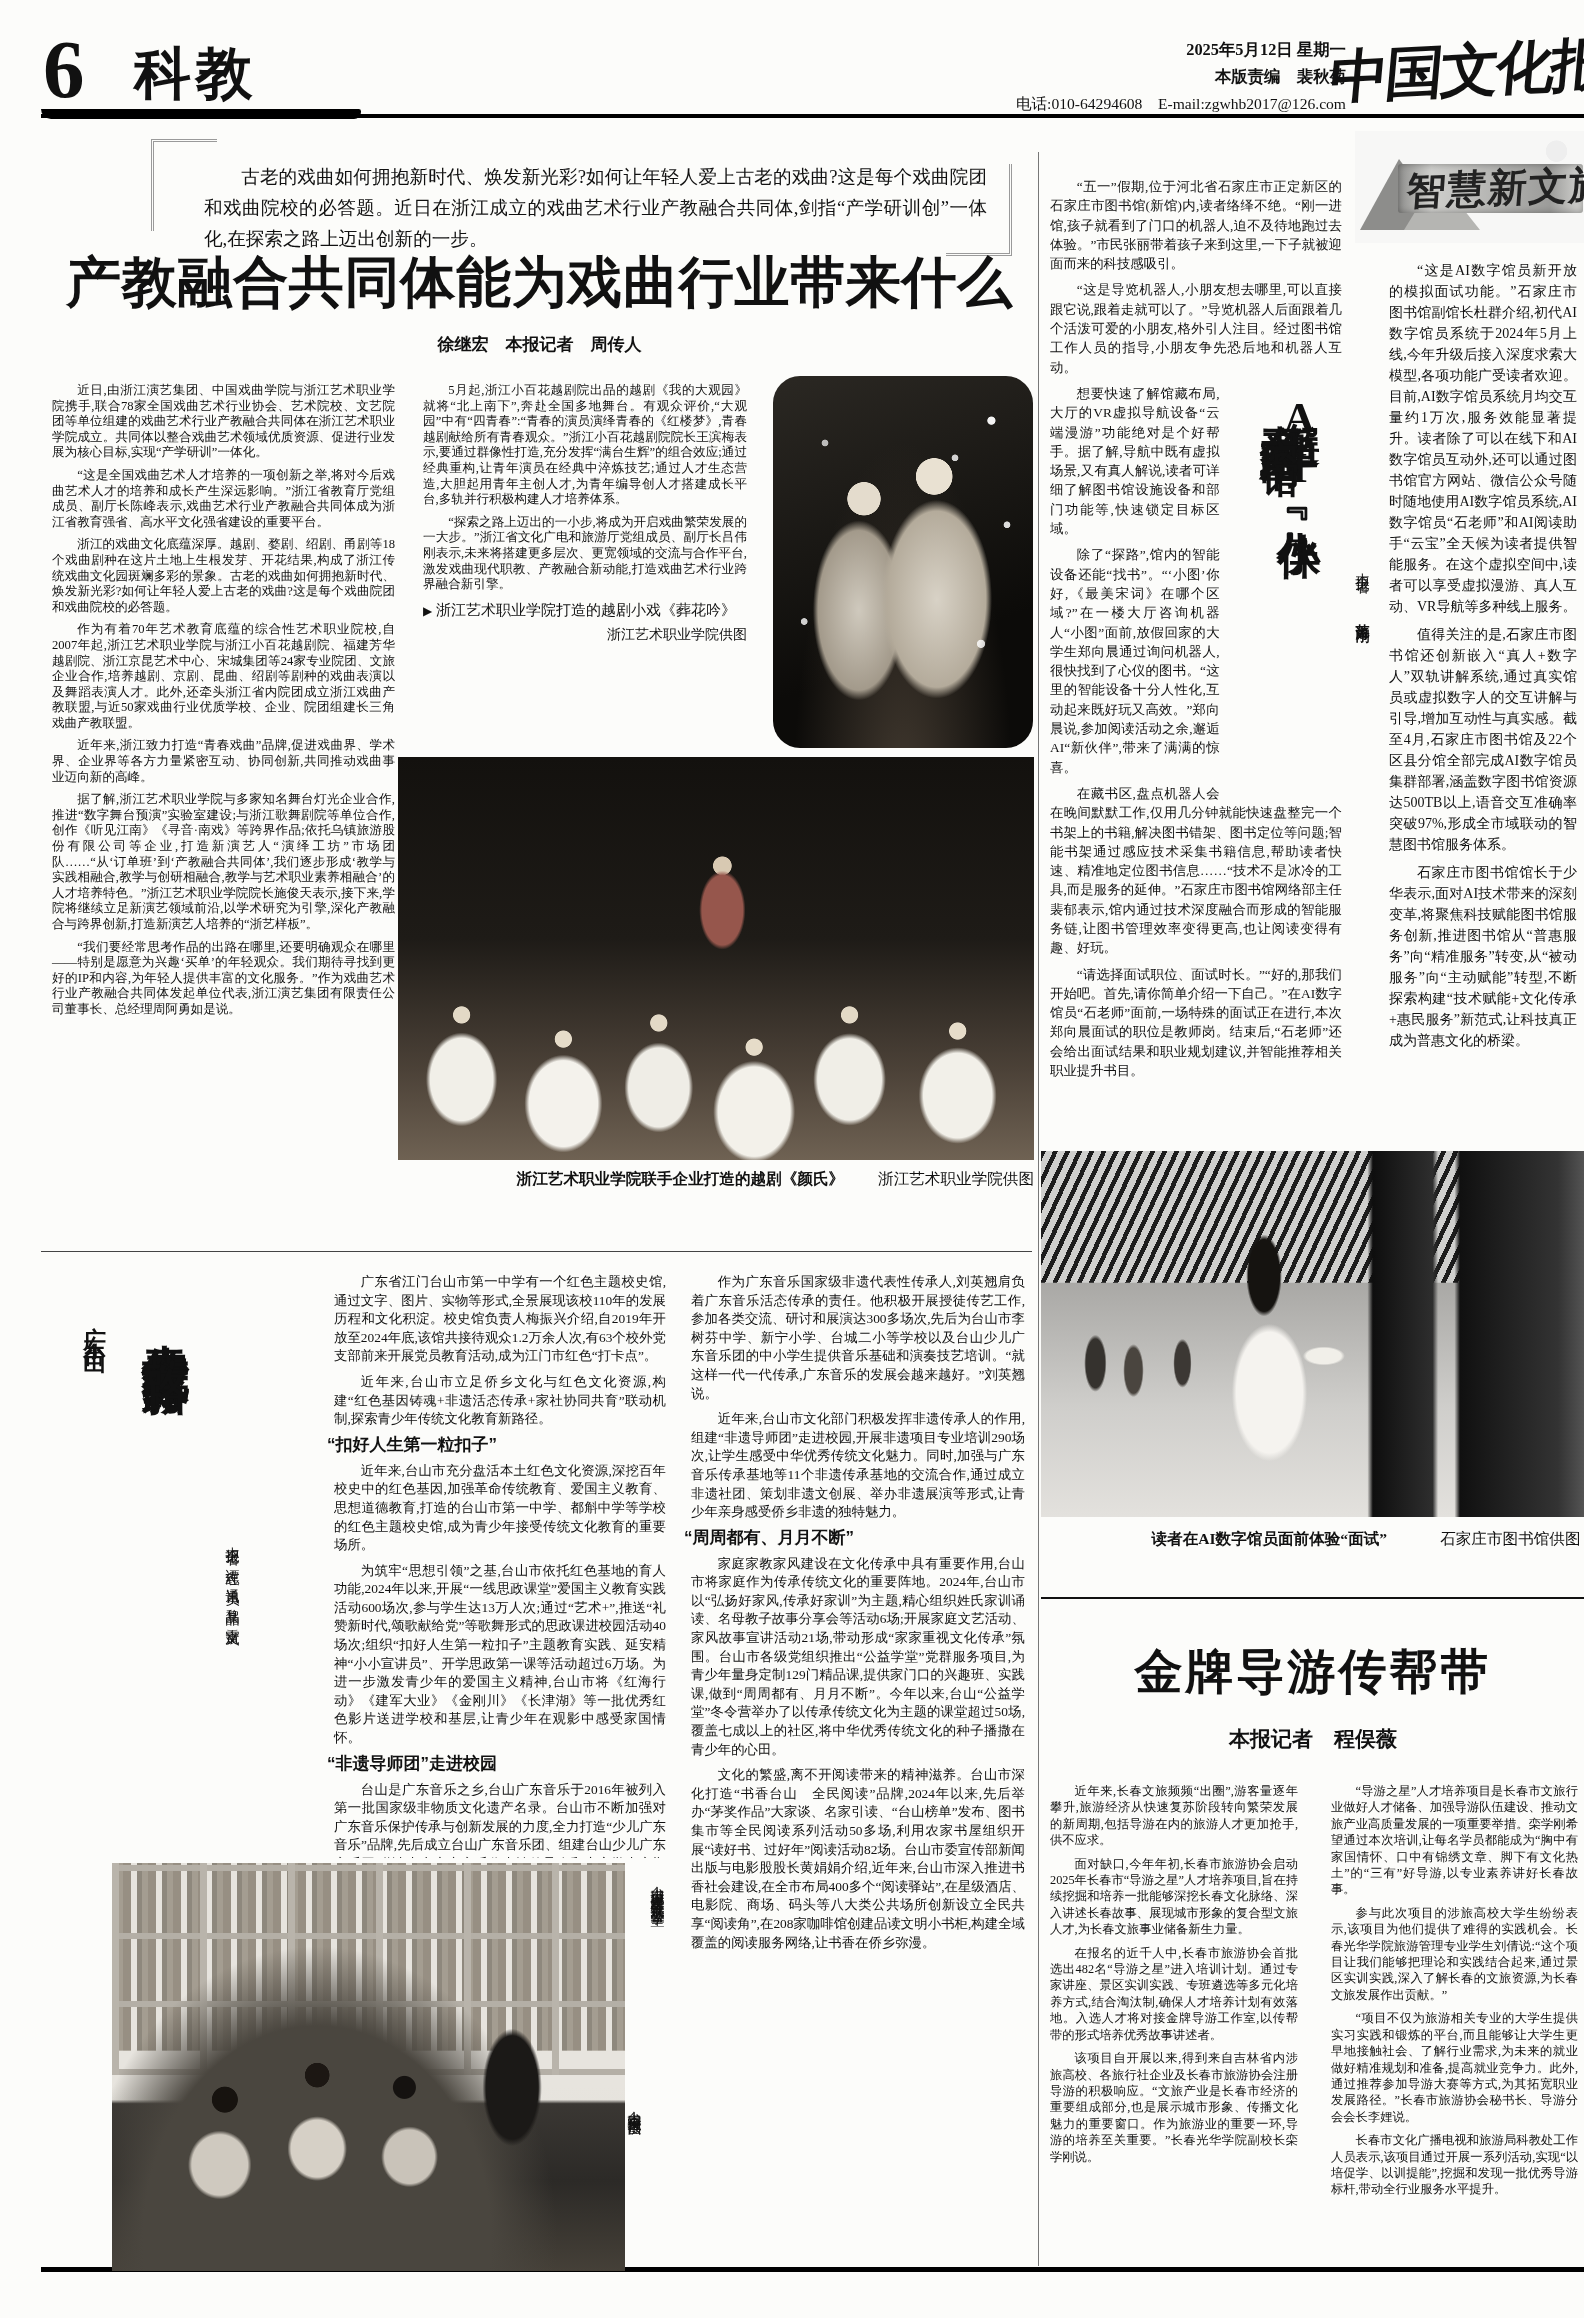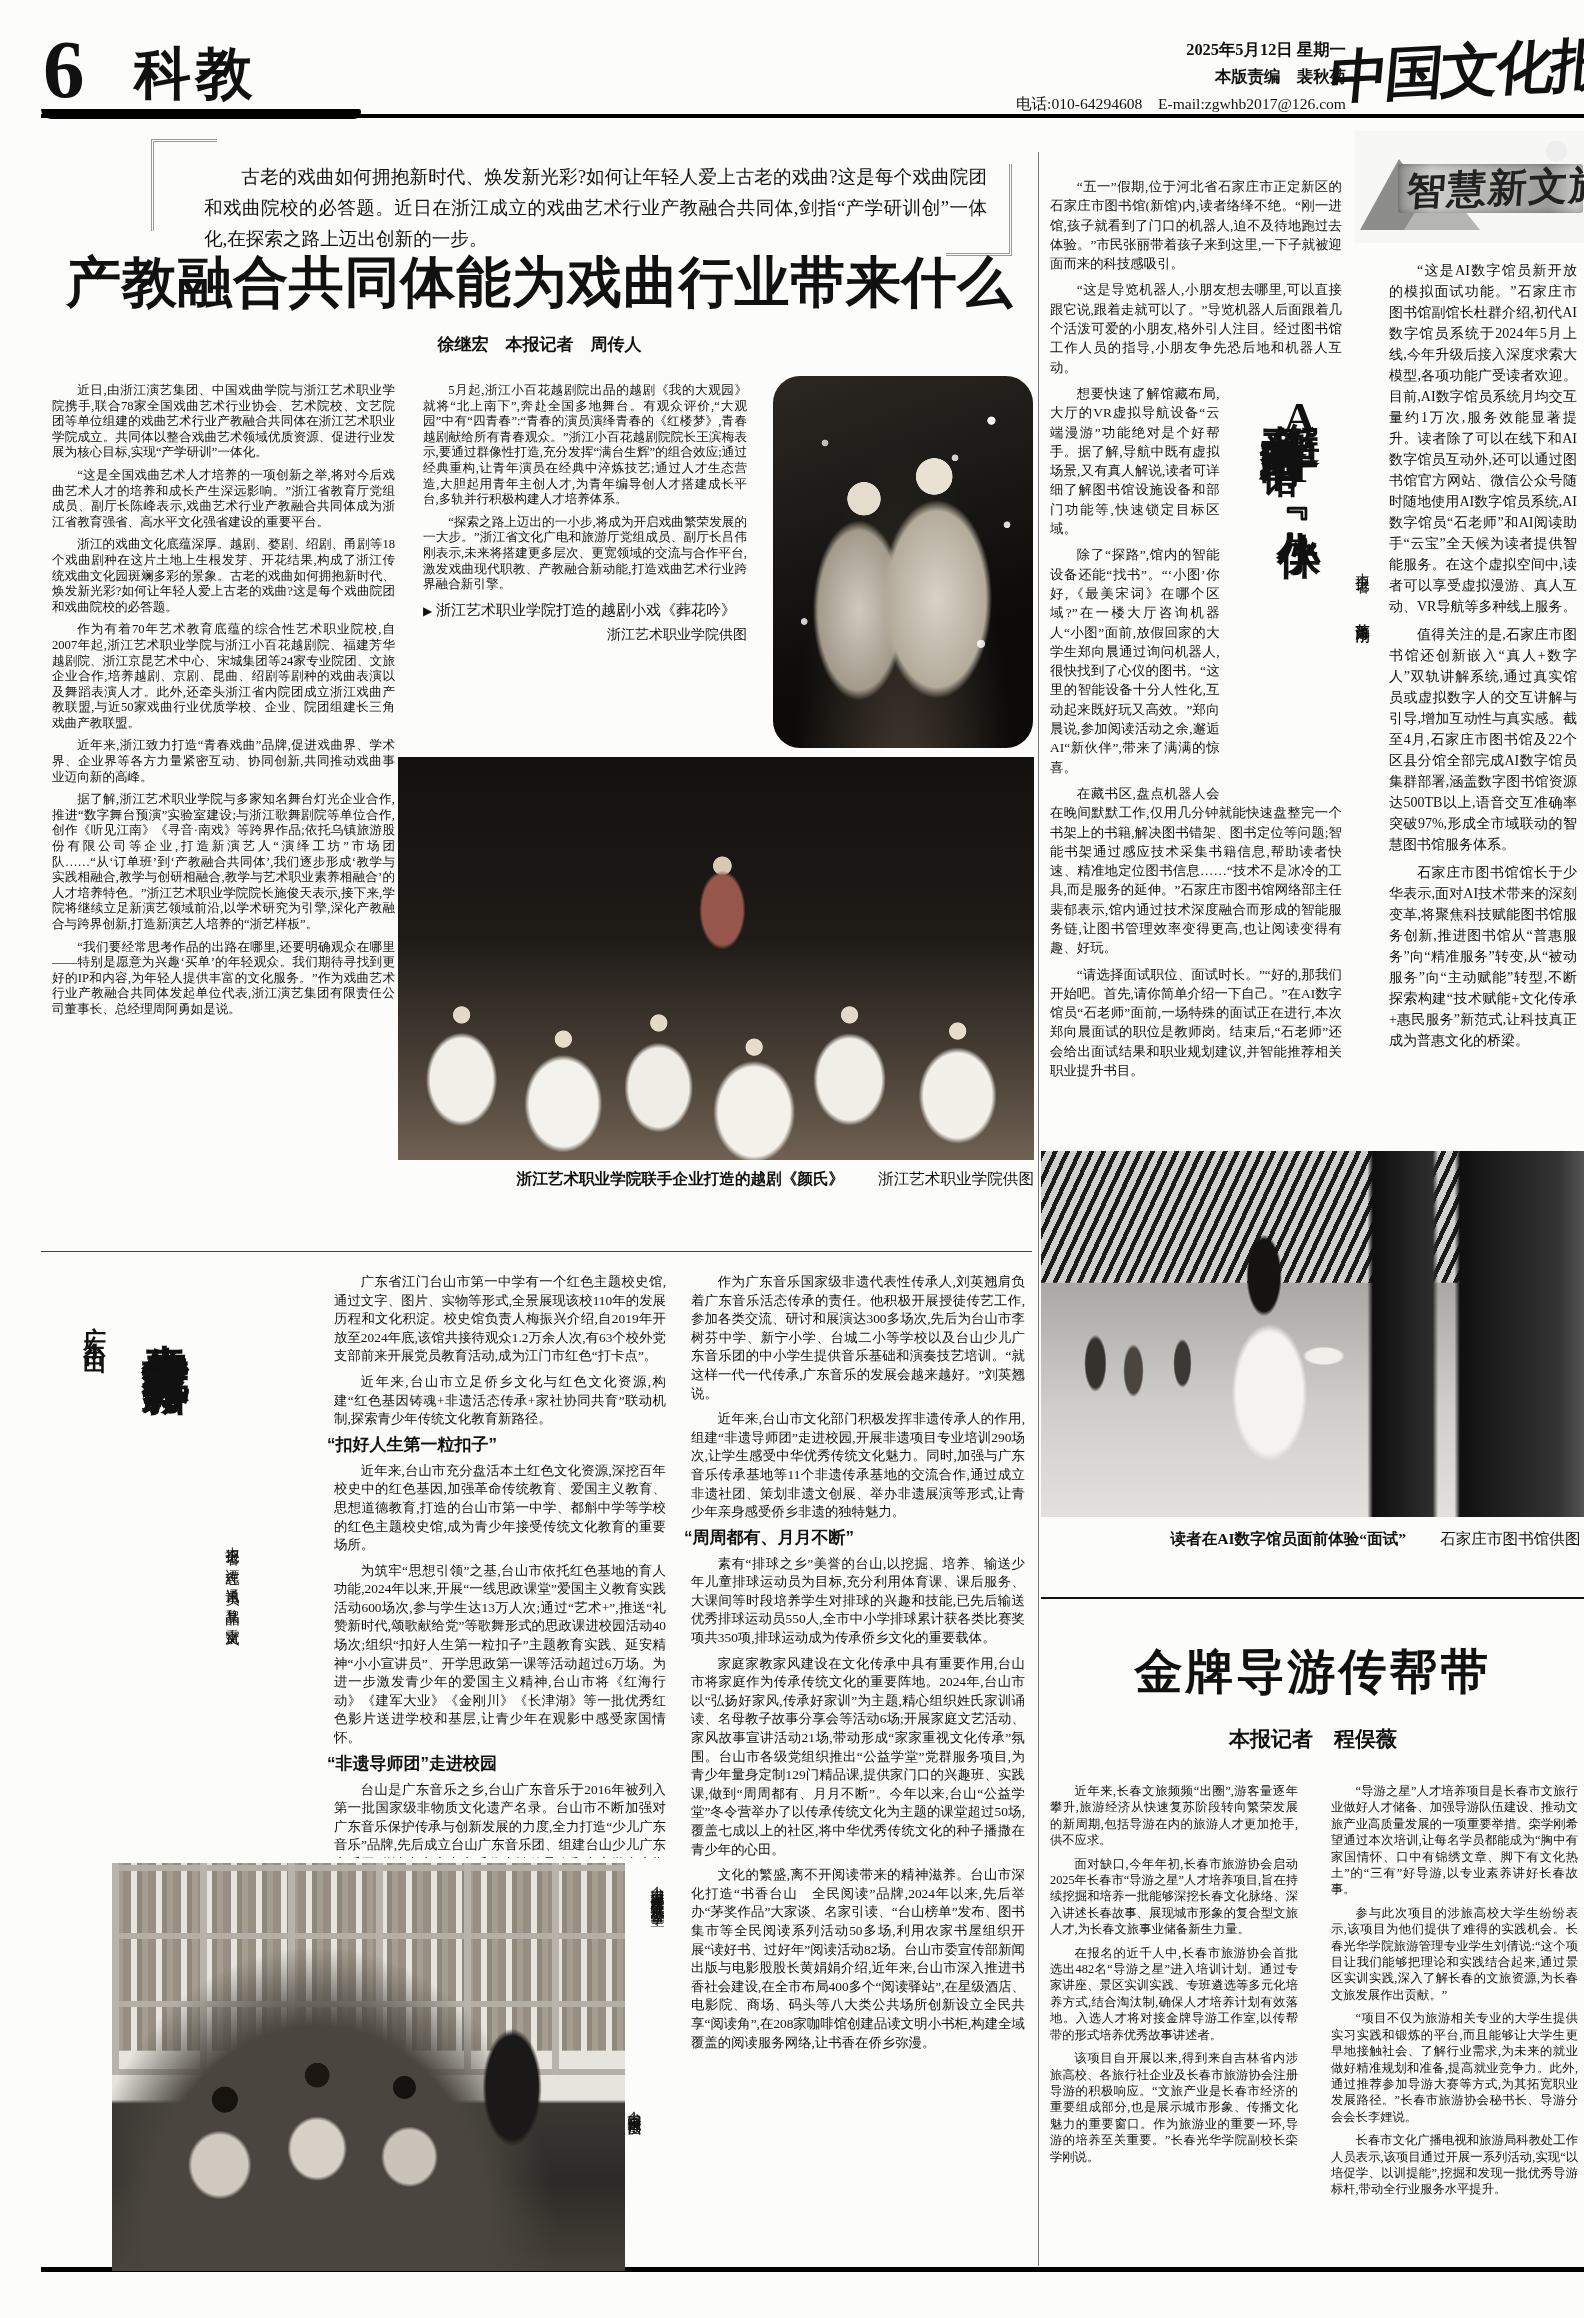--- a/index.html
+++ b/index.html
@@ -104,21 +104,21 @@
       radial-gradient(ellipse 30px 13.4px at 52% 56%, #f1efe9 0 58%, transparent 70%),
       radial-gradient(ellipse 16.4px 42px at 10% 58%, #35322e 0 58%, transparent 68%),
       radial-gradient(ellipse 15px 39px at 17% 60%, #4a453f 0 58%, transparent 68%),
       radial-gradient(ellipse 13.4px 36px at 26% 58%, #3c3834 0 58%, transparent 68%),
       linear-gradient(90deg, transparent 60%, #0e0e0e 61%, #2e2e2e 72%, transparent 73%),
       linear-gradient(90deg, transparent 76%, #101010 77%, #333 95%, #555 100%),
       repeating-linear-gradient(115deg,#1c1c1c 0 4.5px,#cfcfcd 4.5px 11px),
       linear-gradient(180deg, rgba(0,0,0,0) 0 34%, #a8a7a4 35%, #cfcecb 70%, #e3e1dd 100%);
     background-size:auto,auto,auto,auto,auto,auto,auto,auto,100% 36%,100% 100%;
     background-repeat:no-repeat;}
-  .cap4{left:1041px;top:1529px;width:544px;display:flex;justify-content:flex-end;gap:34px;
+  .cap4{left:1041px;top:1529px;width:544px;display:flex;justify-content:flex-end;gap:53px;
         font-size:15.6px;padding-right:4.5px;box-sizing:border-box;}
   .cap4 .t{font-weight:bold;}
   
   .ts-kicker{left:79px;top:1309px;font-size:23px;font-weight:bold;letter-spacing:7.4px;}
   .ts-title{left:135px;top:1306px;font-size:47px;font-weight:900;letter-spacing:2.2px;}
   .ts-byline{left:223px;top:1536px;font-size:14px;letter-spacing:1.5px;}
   .ts-col{font-size:13.4px;line-height:18.6px;}
   .tsa{left:327px;top:1266px;width:346px;height:592px;}
   .tsb{left:684px;top:1266px;width:348px;height:996px;}
   .subhead{font-weight:900;font-size:17px;text-indent:0 !important;margin:7.4px 0 4.5px 0 !important;
@@ -258,21 +258,20 @@
     <p>近年来,台山市充分盘活本土红色文化资源,深挖百年校史中的红色基因,加强革命传统教育、爱国主义教育、思想道德教育,打造的台山市第一中学、都斛中学等学校的红色主题校史馆,成为青少年接受传统文化教育的重要场所。</p>
     <p>为筑牢“思想引领”之基,台山市依托红色基地的育人功能,2024年以来,开展“一线思政课堂”爱国主义教育实践活动600场次,参与学生达13万人次;通过“艺术+”,推送“礼赞新时代,颂歌献给党”等歌舞形式的思政课进校园活动40场次;组织“扣好人生第一粒扣子”主题教育实践、延安精神“小小宣讲员”、开学思政第一课等活动超过6万场。为进一步激发青少年的爱国主义精神,台山市将《红海行动》《建军大业》《金刚川》《长津湖》等一批优秀红色影片送进学校和基层,让青少年在观影中感受家国情怀。</p>
     <p class="subhead">“非遗导师团”走进校园</p>
     <p>台山是广东音乐之乡,台山广东音乐于2016年被列入第一批国家级非物质文化遗产名录。台山市不断加强对广东音乐保护传承与创新发展的力度,全力打造“少儿广东音乐”品牌,先后成立台山广东音乐团、组建台山少儿广东音乐团,邀请本土广东音乐代表性传承人和专家学者定期到学校传授广东音乐演奏技艺,累计培训学员超2000人次。“我会更加努力练习扬琴,学好文化课,为继承和弘扬广东民乐添砖加瓦。”台城二小民乐团成员李胤鹏说。</p>
   </div>
 
   <div class="col ts-col tsb">
     <p>作为广东音乐国家级非遗代表性传承人,刘英翘肩负着广东音乐活态传承的责任。他积极开展授徒传艺工作,参加各类交流、研讨和展演达300多场次,先后为台山市李树芬中学、新宁小学、台城二小等学校以及台山少儿广东音乐团的中小学生提供音乐基础和演奏技艺培训。“就这样一代一代传承,广东音乐的发展会越来越好。”刘英翘说。</p>
     <p>近年来,台山市文化部门积极发挥非遗传承人的作用,组建“非遗导师团”走进校园,开展非遗项目专业培训290场次,让学生感受中华优秀传统文化魅力。同时,加强与广东音乐传承基地等11个非遗传承基地的交流合作,通过成立非遗社团、策划非遗文创展、举办非遗展演等形式,让青少年亲身感受侨乡非遗的独特魅力。</p>
     <p class="subhead">“周周都有、月月不断”</p>
-    <p>素有“排球之乡”美誉的台山,以挖掘、培养、输送少年儿童排球运动员为目标,充分利用体育课、课后服务、大课间等时段培养学生对排球的兴趣和技能,已先后输送优秀排球运动员550人,全市中小学排球累计获各类比赛奖项共350项,排球运动成为传承侨乡文化的重要载体。</p>
     <p>家庭家教家风建设在文化传承中具有重要作用,台山市将家庭作为传承传统文化的重要阵地。2024年,台山市以“弘扬好家风,传承好家训”为主题,精心组织姓氏家训诵读、名母教子故事分享会等活动6场;开展家庭文艺活动、家风故事宣讲活动21场,带动形成“家家重视文化传承”氛围。台山市各级党组织推出“公益学堂”党群服务项目,为青少年量身定制129门精品课,提供家门口的兴趣班、实践课,做到“周周都有、月月不断”。今年以来,台山“公益学堂”冬令营举办了以传承传统文化为主题的课堂超过50场,覆盖七成以上的社区,将中华优秀传统文化的种子播撒在青少年的心田。</p>
     <p>文化的繁盛,离不开阅读带来的精神滋养。台山市深化打造“书香台山　全民阅读”品牌,2024年以来,先后举办“茅奖作品”大家谈、名家引读、“台山榜单”发布、图书集市等全民阅读系列活动50多场,利用农家书屋组织开展“读好书、过好年”阅读活动82场。台山市委宣传部新闻出版与电影股股长黄娟娟介绍,近年来,台山市深入推进书香社会建设,在全市布局400多个“阅读驿站”,在星级酒店、电影院、商场、码头等八大类公共场所创新设立全民共享“阅读角”,在208家咖啡馆创建品读文明小书柜,构建全域覆盖的阅读服务网络,让书香在侨乡弥漫。</p>
   </div>
 
   <div class="photo photo3"></div>
   <div class="abs vtext cap3a">台山市台城街道金星社区开设书法公益学堂</div>
   <div class="abs vtext cap3b">台山市委宣传部供图</div>
 
   <div class="abs headline4">金牌导游传帮带</div>
   <div class="abs byline4">本报记者　程俣薇</div>

